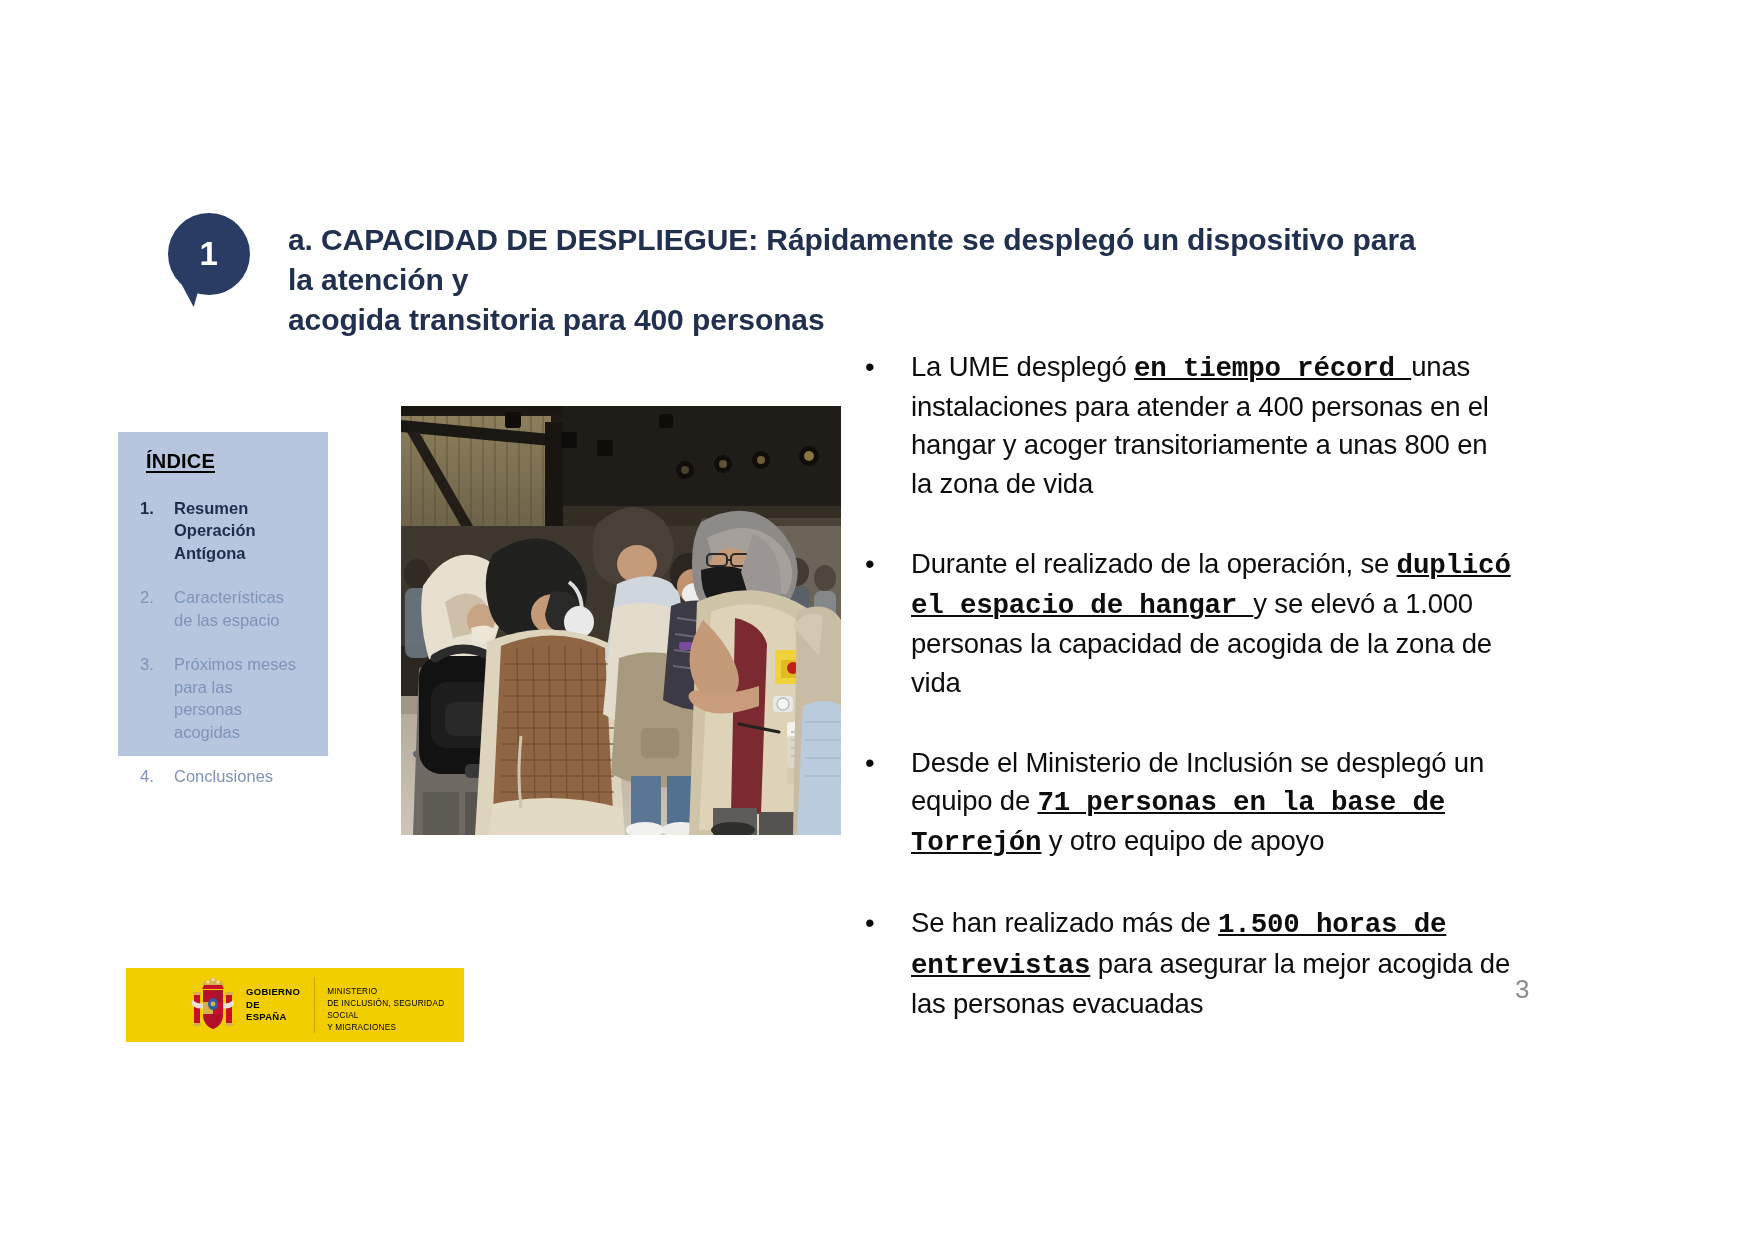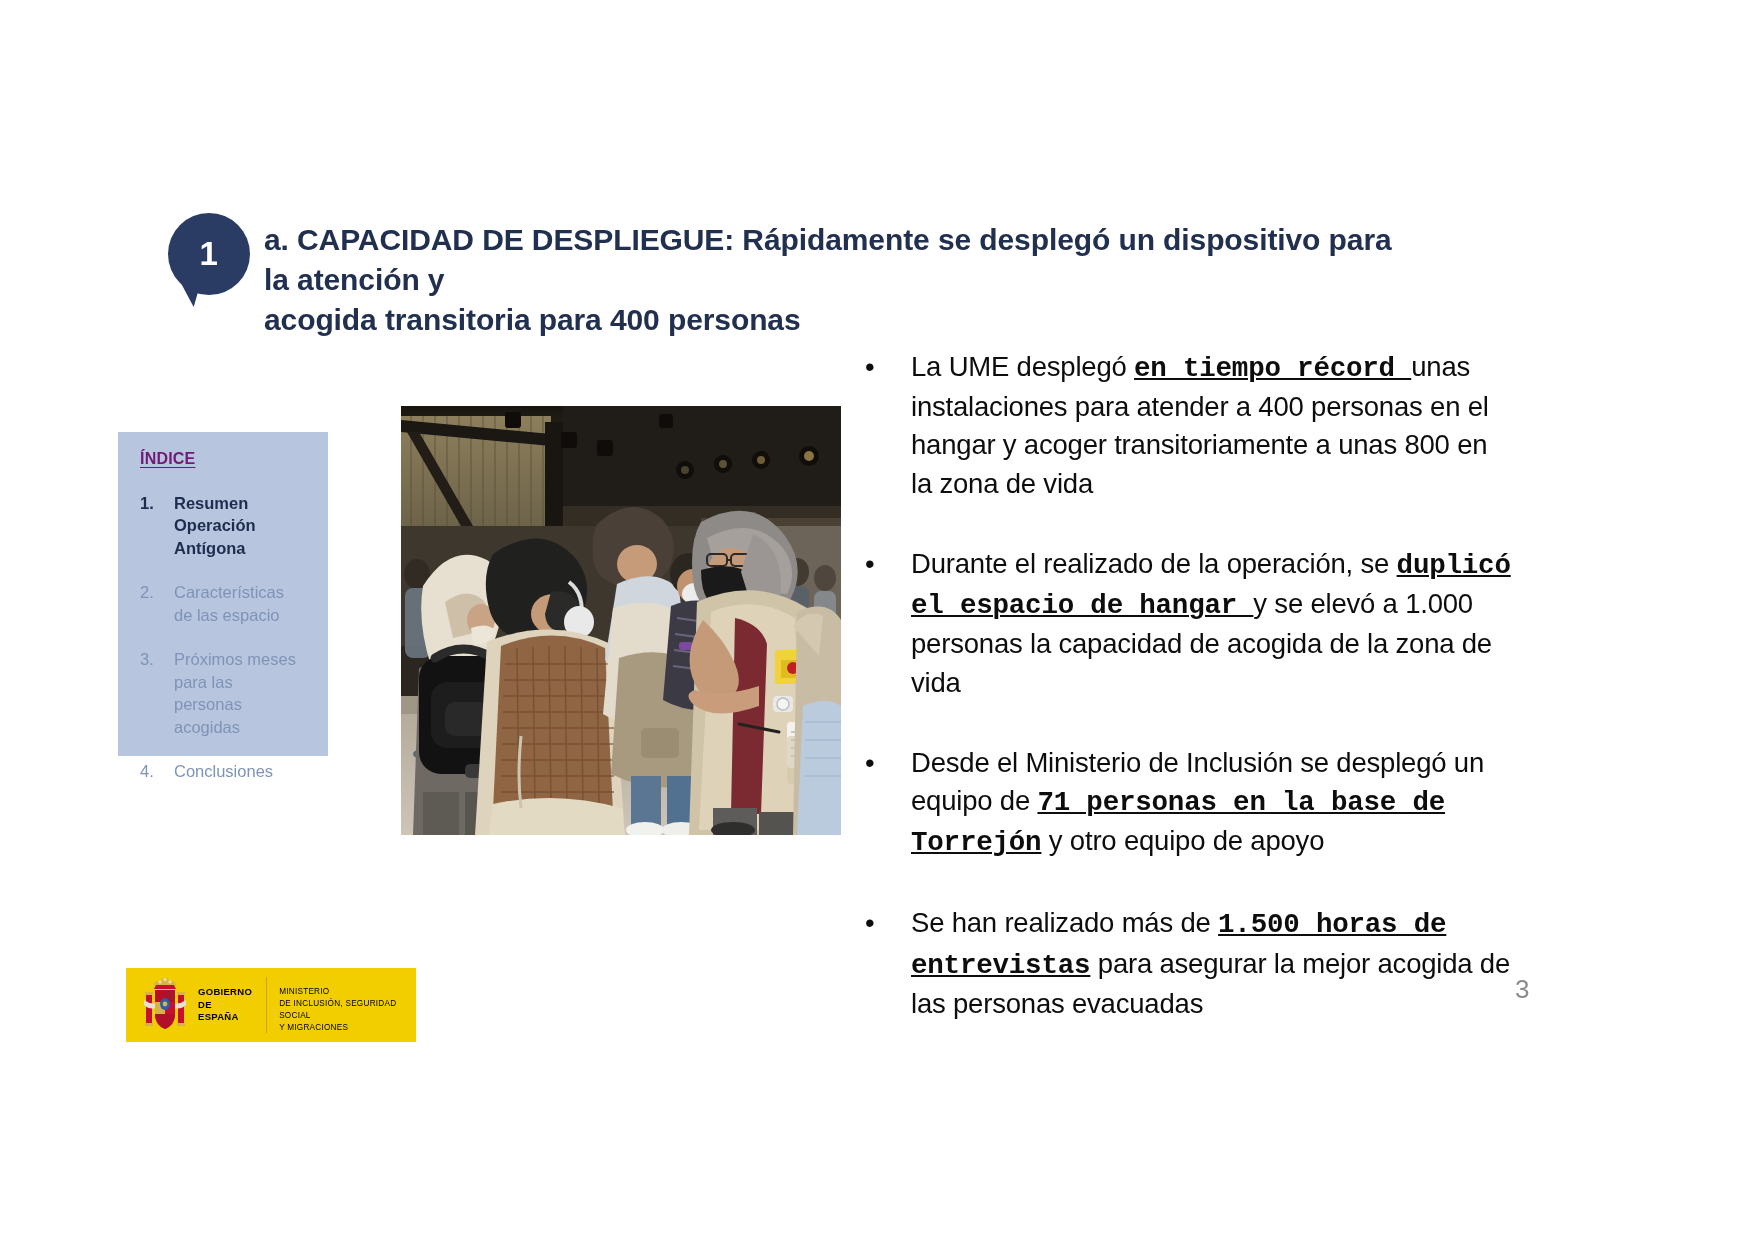--- a/index.html
+++ b/index.html
@@ -61,21 +61,21 @@
     justify-content: center;
     color: #ffffff;
     font-size: 33px;
     font-weight: 700;
     letter-spacing: .5px;
   }
 
   
   .title {
     position: absolute;
-    left: 264px;
+    left: 288px;
     top: 220px;
     width: 1160px;
     color: #22304f;
     font-size: 30px;
     font-weight: 700;
     line-height: 1.33;
     letter-spacing: -0.1px;
   }
   .title .t-line { display: block; }
 
@@ -84,23 +84,23 @@
     position: absolute;
     left: 118px;
     top: 432px;
     width: 210px;
     height: 324px;
     background: #b7c6de;
     padding: 18px 0 0 0;
     box-sizing: border-box;
   }
   .index-title {
-    margin: 0 0 0 22px;
-    color: #701a75;
-    font-size: 16px;
+    margin: 0 0 0 28px;
+    color: #000000;
+    font-size: 20px;
     font-weight: 700;
     text-decoration: underline;
     text-underline-offset: 3px;
     letter-spacing: .2px;
   }
   .index-list {
     margin: 24px 0 0 0;
     padding: 0;
     list-style: none;
   }
@@ -171,20 +171,21 @@
   
   .logo {
     position: absolute;
     left: 126px;
     top: 968px;
     width: 290px;
     height: 74px;
     background: #f2cd00;
     display: flex;
     align-items: center;
+    padding-left: 48px;
   }
   .logo .crest {
     margin-left: 16px;
     width: 46px;
     height: 54px;
     flex: 0 0 46px;
   }
   .logo .gob {
     margin-left: 10px;
     font-size: 9.5px;

